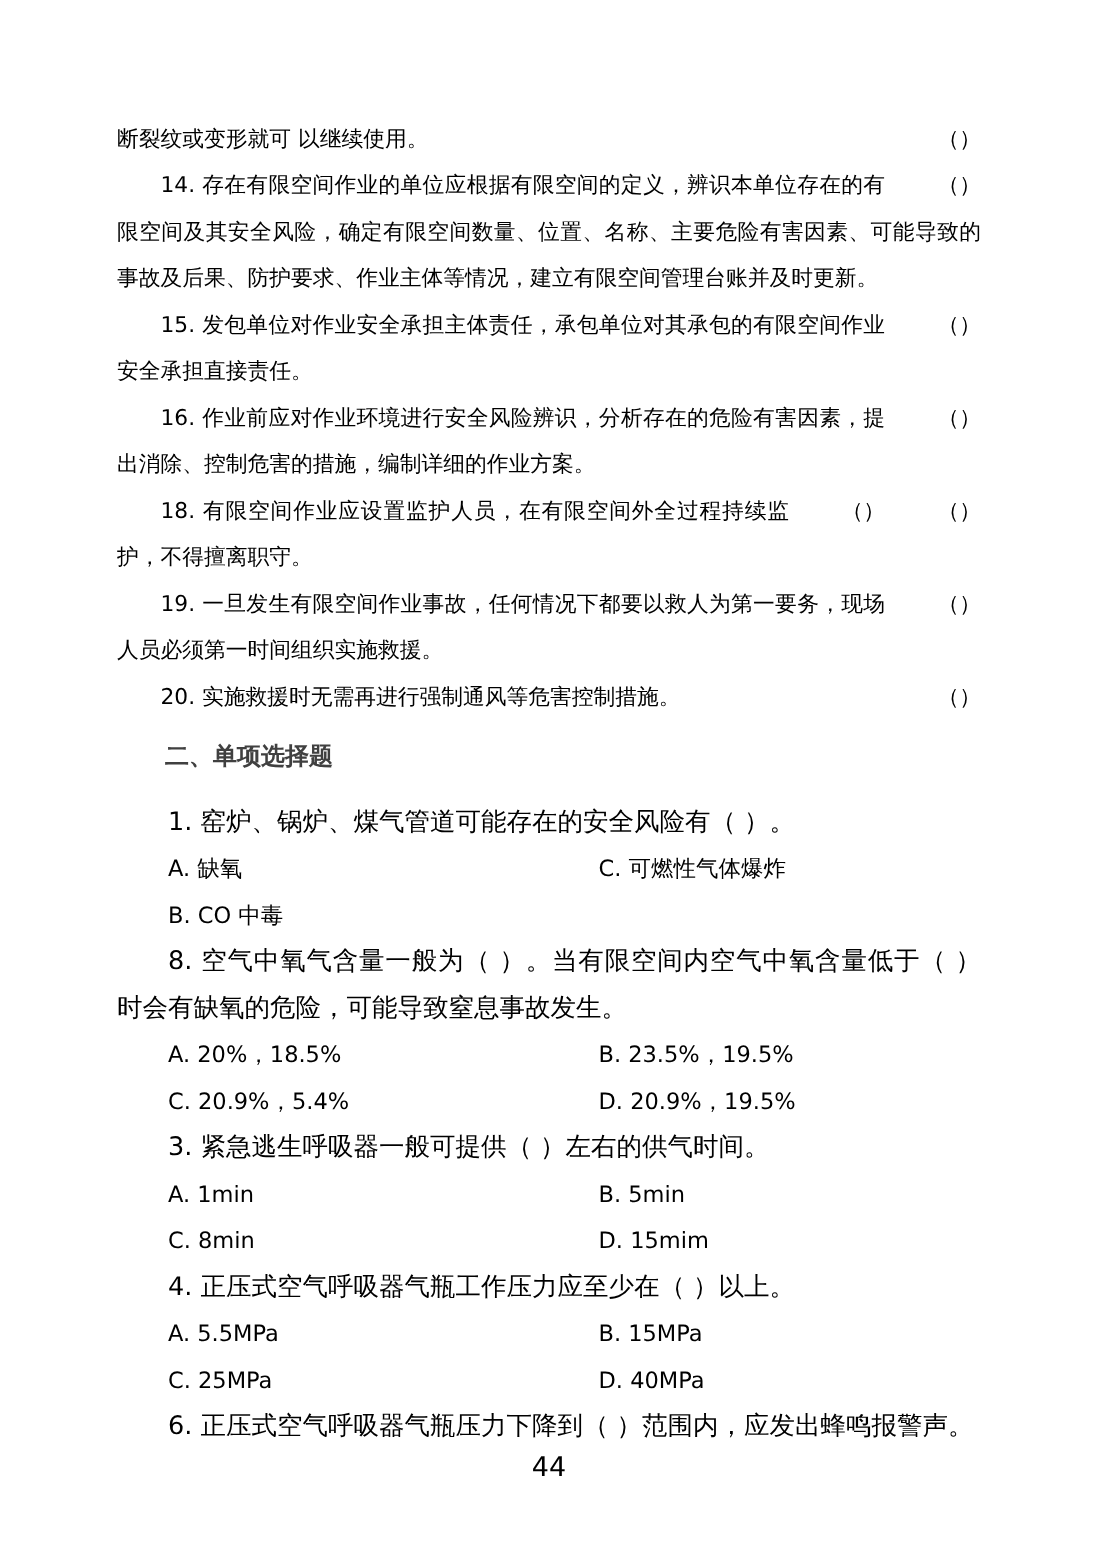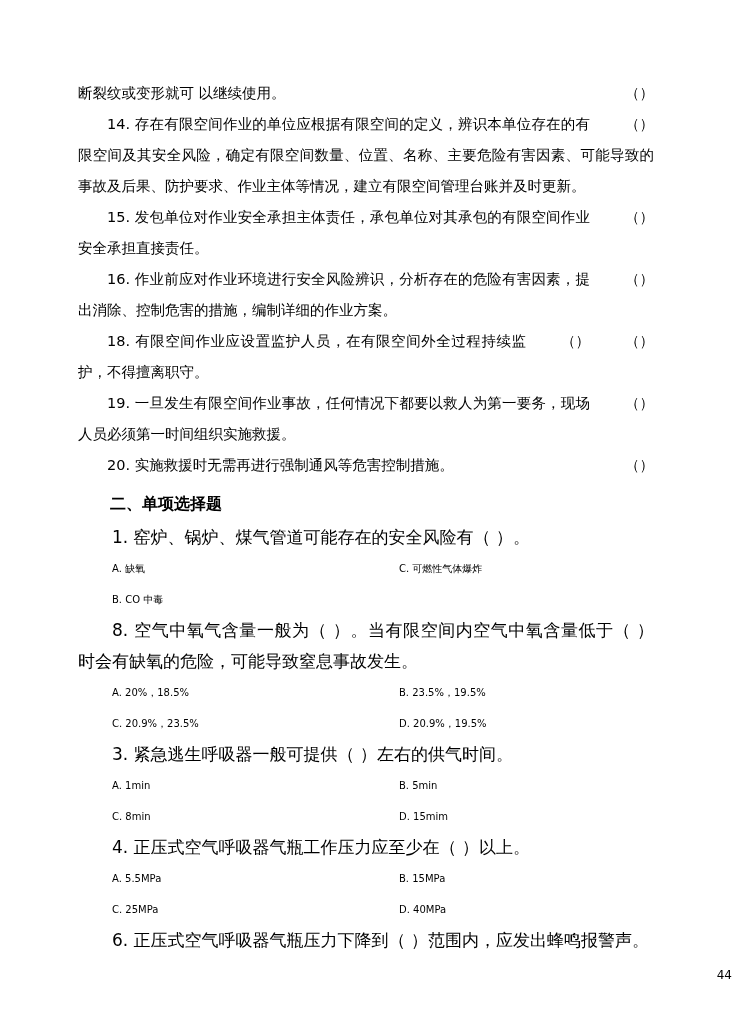--- a/index.html
+++ b/index.html
@@ -39,56 +39,56 @@
     text-indent: 0;
   }
   .mark {
     float: right;
     margin-left: 6px;
   }
   .section-title {
     font-size: 16px;
     font-weight: bold;
     line-height: 34px;
-    margin: 6px 0 1px 0;
+    margin: 6px 0 12px 0;
     text-indent: 2em;
-    color: #000000;
+    color: #404040;
   }
   .q {
     font-size: 17px;
     line-height: 31px;
     color: #000000;
     text-indent: 2em;
     margin: 0;
     text-align: justify;
   }
   .options {
     display: flex;
     flex-wrap: wrap;
-    font-size: 10px;
+    font-size: 15px;
     line-height: 31px;
     color: #000000;
     padding-left: 34px;
     box-sizing: border-box;
     align-items: center;
   }
   .opt {
     width: 50%;
     box-sizing: border-box;
   }
   .opt:nth-child(2n) {
     padding-left: 16px;
   }
   .pagenum {
     position: absolute;
     left: 0;
     right: 0;
     top: 968px;
-    text-align: right;
-    font-size: 12px;
+    text-align: center;
+    font-size: 18px;
     color: #000000;
   }
 </style>
 </head>
 <body>
 
 <div class="page">
   <div class="content">
 
     <p class="para noindent">
@@ -129,21 +129,21 @@
     <div class="options">
       <span class="opt">A. 缺氧</span>
       <span class="opt">C. 可燃性气体爆炸</span>
       <span class="opt">B. CO 中毒</span>
     </div>
 
     <p class="q">8. 空气中氧气含量一般为（    ）。当有限空间内空气中氧含量低于（    ）时会有缺氧的危险，可能导致窒息事故发生。</p>
     <div class="options">
       <span class="opt">A. 20%，18.5%</span>
       <span class="opt">B. 23.5%，19.5%</span>
-      <span class="opt">C. 20.9%，23.5%</span>
+      <span class="opt">C. 20.9%，5.4%</span>
       <span class="opt">D. 20.9%，19.5%</span>
     </div>
 
     <p class="q">3. 紧急逃生呼吸器一般可提供（    ）左右的供气时间。</p>
     <div class="options">
       <span class="opt">A. 1min</span>
       <span class="opt">B. 5min</span>
       <span class="opt">C. 8min</span>
       <span class="opt">D. 15mim</span>
     </div>

